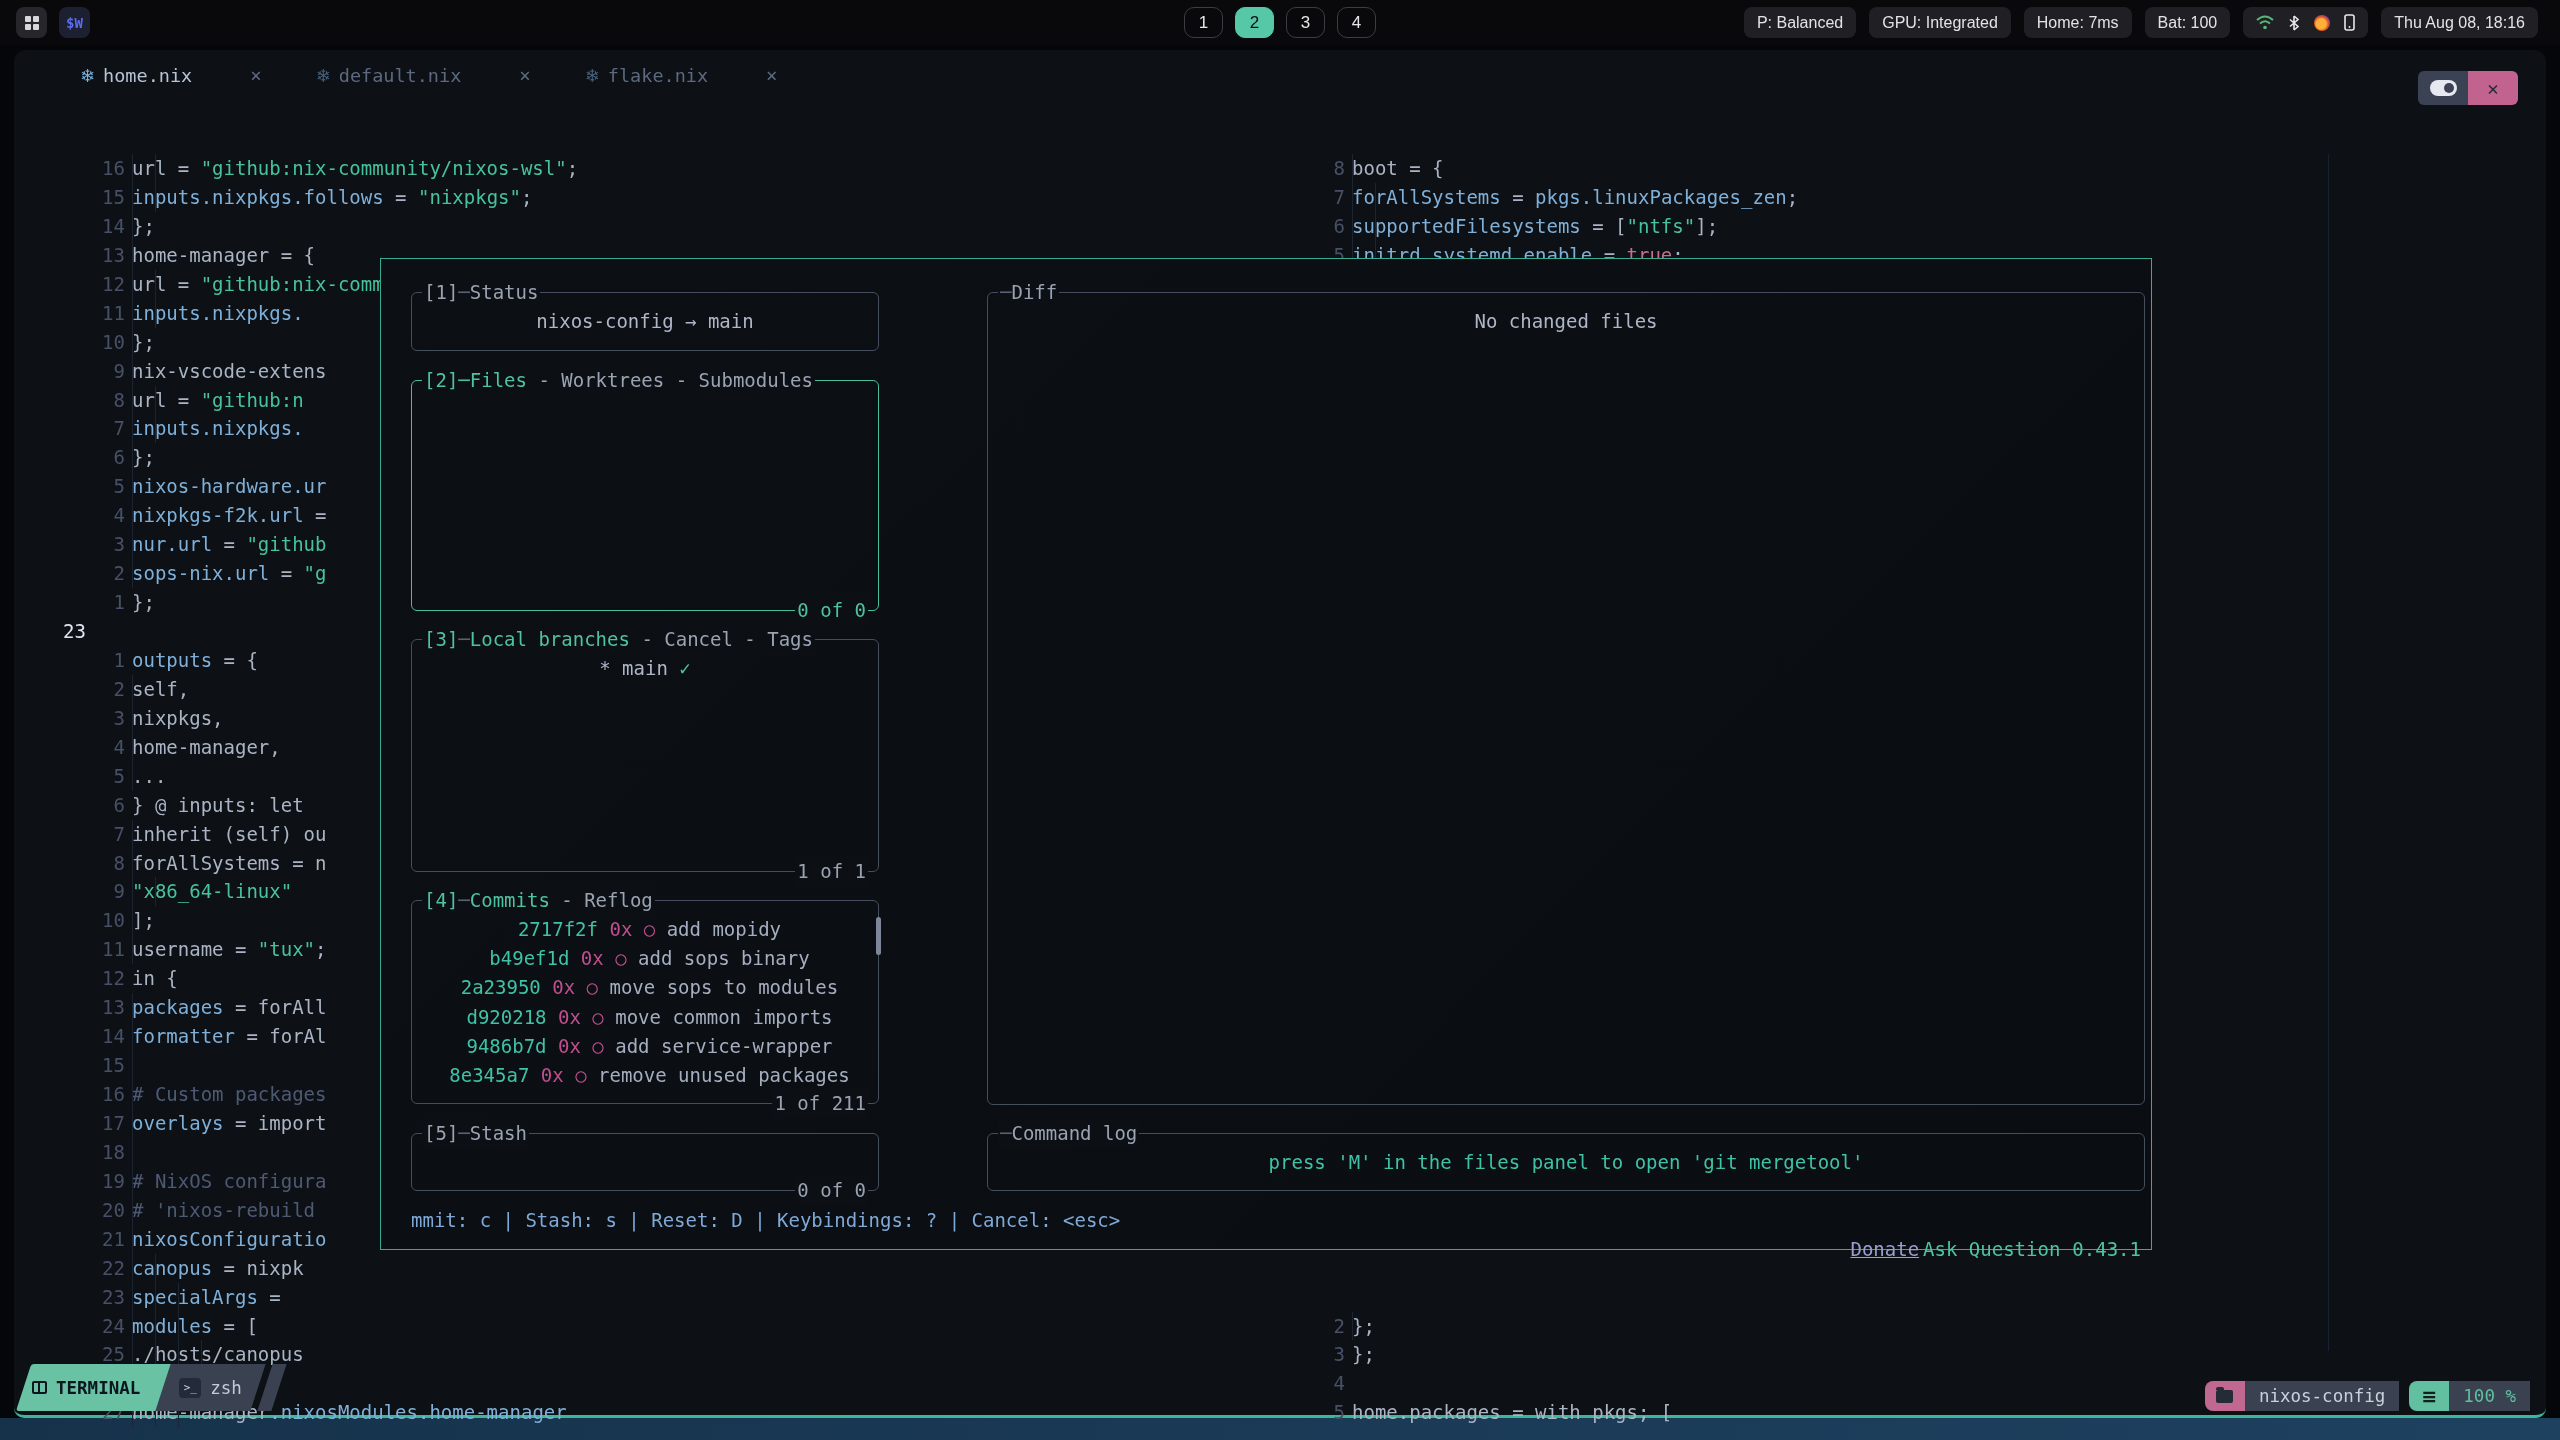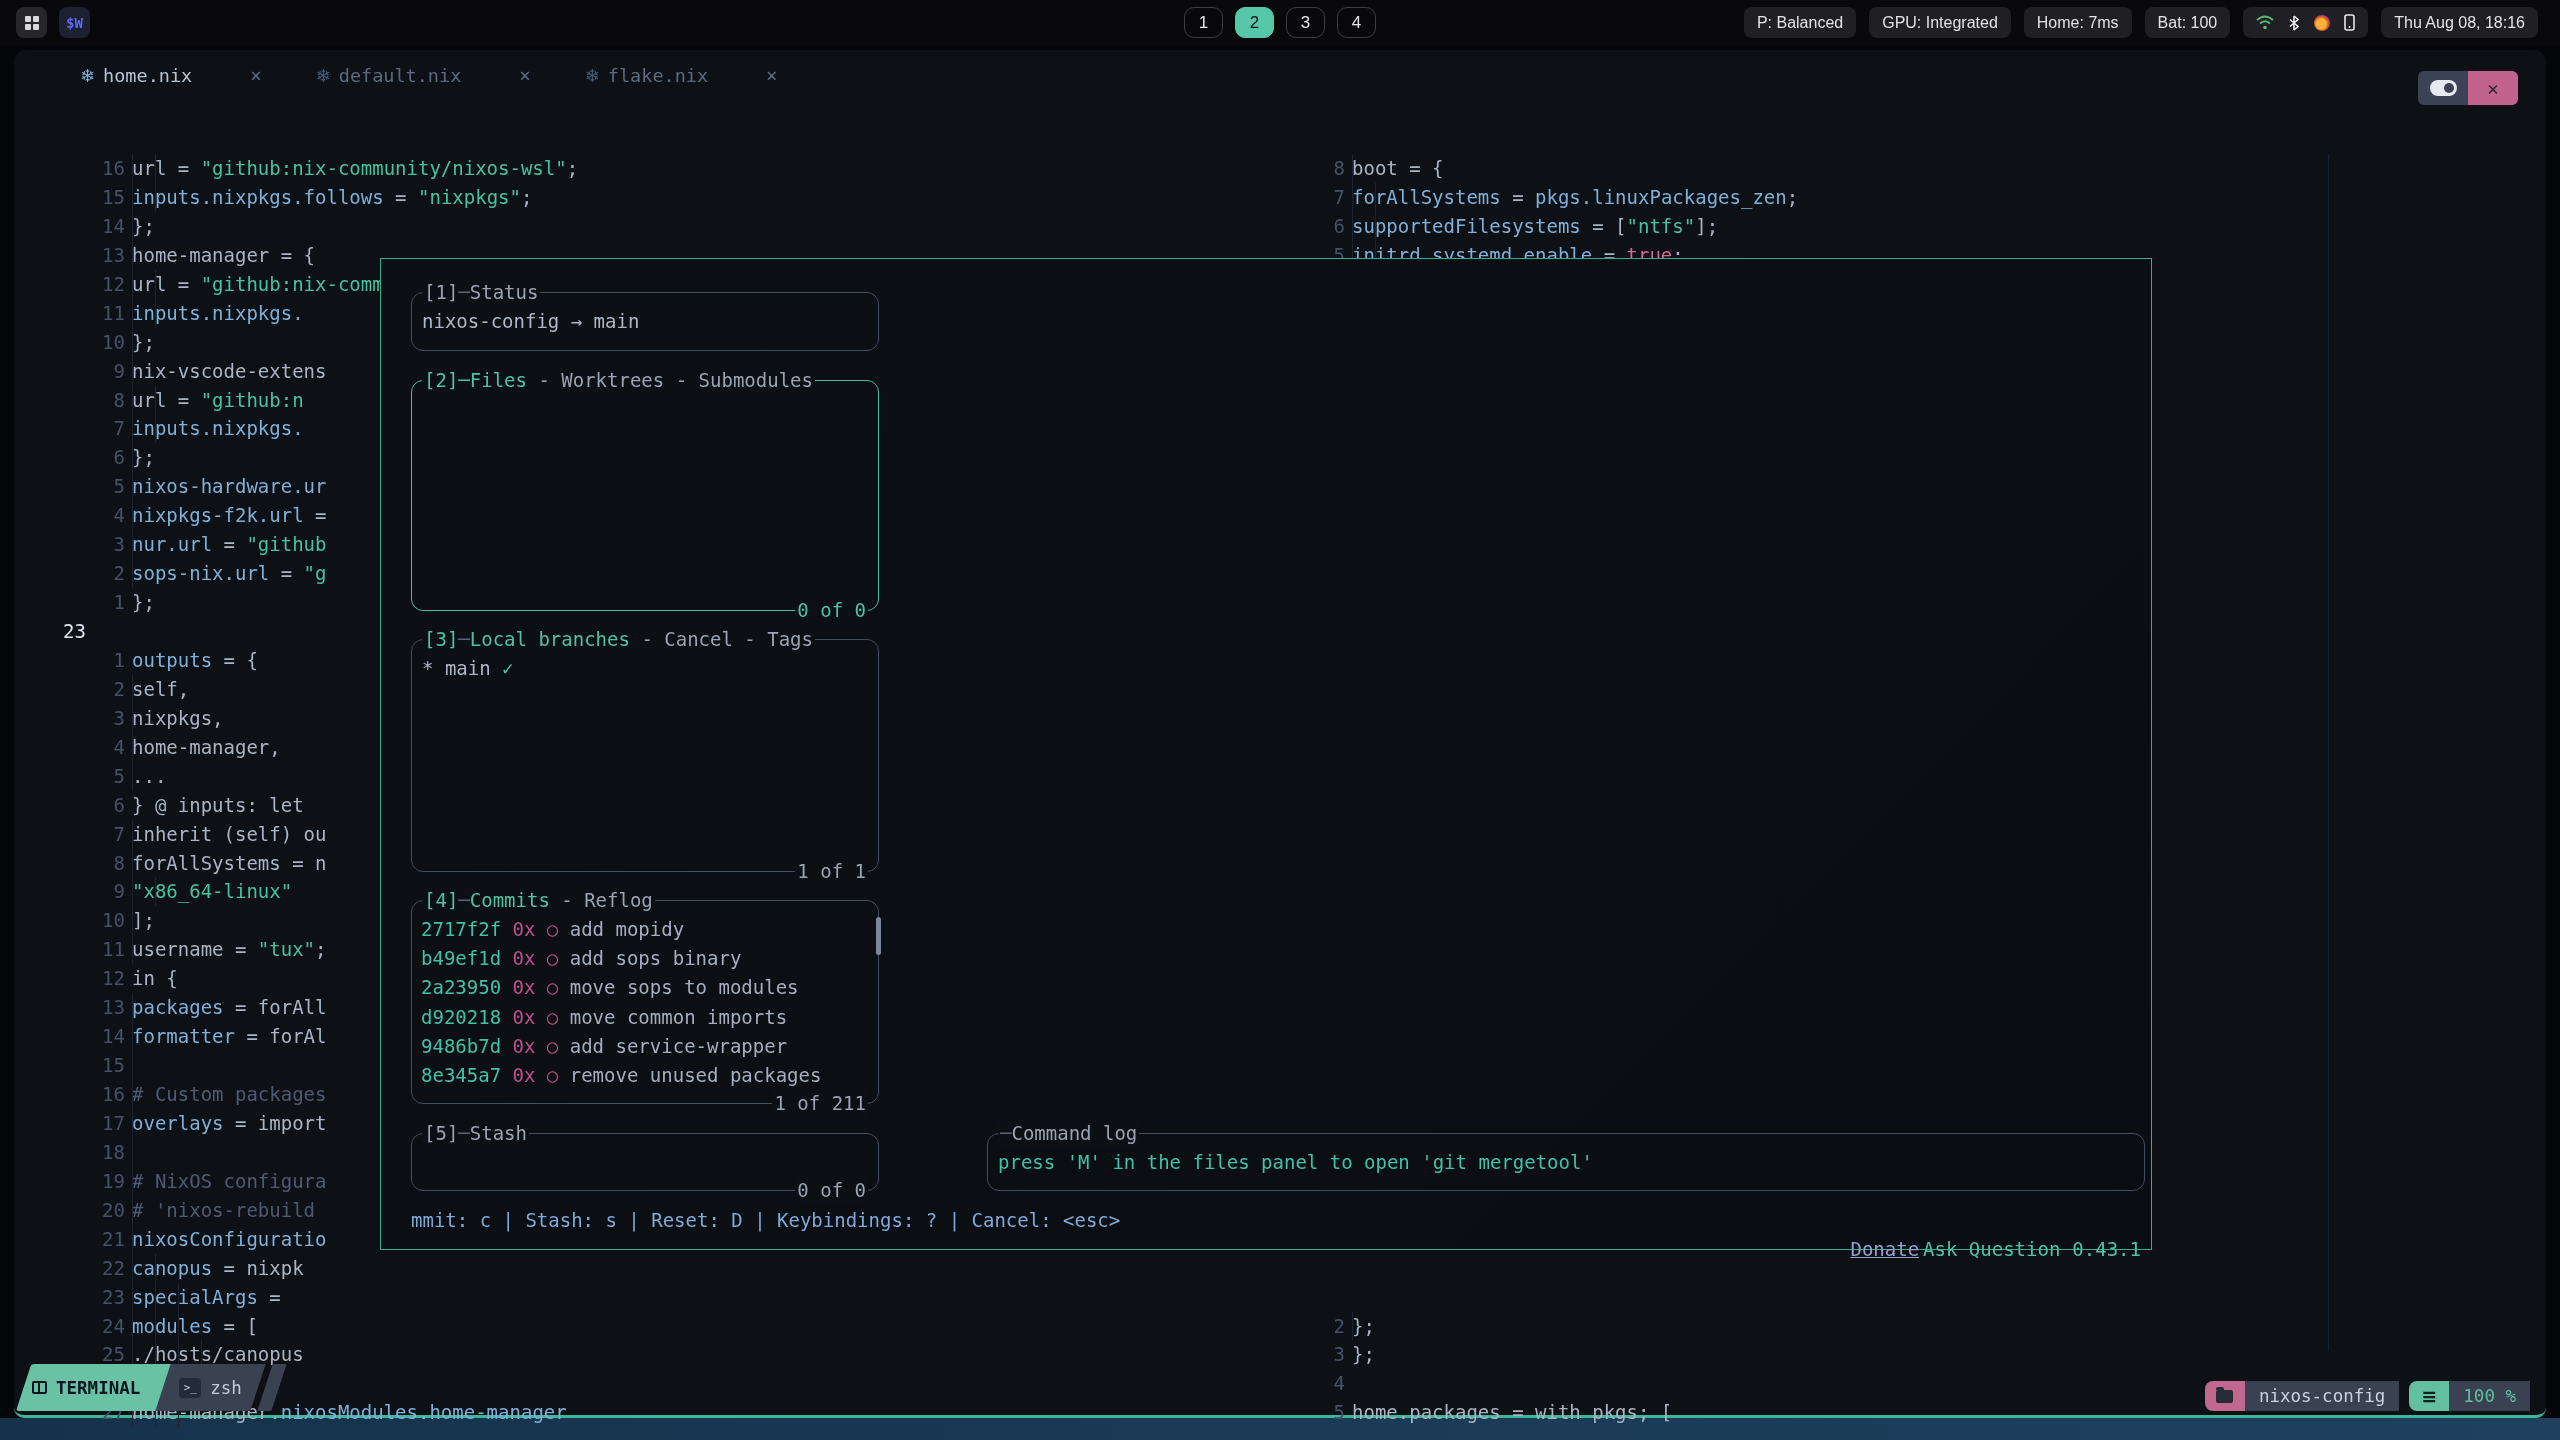--- a/index.html
+++ b/index.html
@@ -55,21 +55,21 @@
   .ig { position:absolute; top:0; bottom:0; border-left:1px solid #1c2432; }
   .tok-fg { color:#aab4c4; }
   .tok-attr { color:#7fb0d9; }
   .tok-str { color:#46c39e; }
   .tok-kw { color:#cf6a8f; }
   .tok-cmt { color:#4e5a74; }
   .ruler { position:absolute; left:2314px; top:104px; bottom:64px; width:0; border-left:1px solid #142233; }
 
   
   .lazygit { position:absolute; left:380px; top:258px; width:1772px; height:992px; background:linear-gradient(135deg,#0c0f14,#0a0d11); border:1px solid #38ab90; font-size:19px; line-height:29px; z-index:5; }
-  .panel { position:absolute; border:1px solid #454e5e; border-radius:12px; }
+  .panel { position:absolute; border:1px solid #454e5e; border-radius:6px;text-align:center; }
   .panel.active { border-color:#49bd9e; }
   .ptitle { position:absolute; top:-15px; left:10px; background:#0c0f14; padding:0 2px; white-space:pre; }
   .ptitle .key { color:#9aa3b2; }
   .ptitle .dash { color:#596274; }
   .ptitle .main { color:#9aa3b2; }
   .ptitle .rest { color:#9aa3b2; }
   .panel.active > .ptitle .key, .panel.hl > .ptitle .key,
   .panel.active > .ptitle .main, .panel.hl > .ptitle .main { color:#4ec2a2; }
   .panel.active > .ptitle .dash { color:#49bd9e; }
   .pcount { position:absolute; bottom:-15px; right:10px; background:#0c0f14; padding:0 2px; color:#9aa3b2; white-space:pre; }
@@ -351,20 +351,24 @@
       </div>
     <span class="scrollthumb"></span>
     <span class="pcount">1 of 211</span>
   </div>
 
   <div class="panel" style="left:30px; top:874px; width:468px; height:58px;">
     <span class="ptitle"><span class="key">[5]</span><span class="dash">─</span><span class="main">Stash</span></span>
     <span class="pcount">0 of 0</span>
   </div>
 
+  <div class="panel" style="left:606px; top:33px; width:1158px; height:813px;">
+    <span class="ptitle"><span class="dash">─</span><span class="main">Diff</span></span>
+    <div class="pcontent">No changed files</div>
+  </div>
 
   <div class="panel" style="left:606px; top:874px; width:1158px; height:58px;">
     <span class="ptitle"><span class="dash">─</span><span class="main">Command log</span></span>
     <div class="pcontent cmdlog-text">press 'M' in the files panel to open 'git mergetool'</div>
   </div>
 
   <div class="lg-keys">mmit: c | Stash: s | Reset: D | Keybindings: ? | Cancel: &lt;esc&gt;</div>
   <div class="lg-footer">
     <span class="donate">Donate</span><span class="ask">Ask Question</span><span class="ver">0.43.1</span>
   </div>

